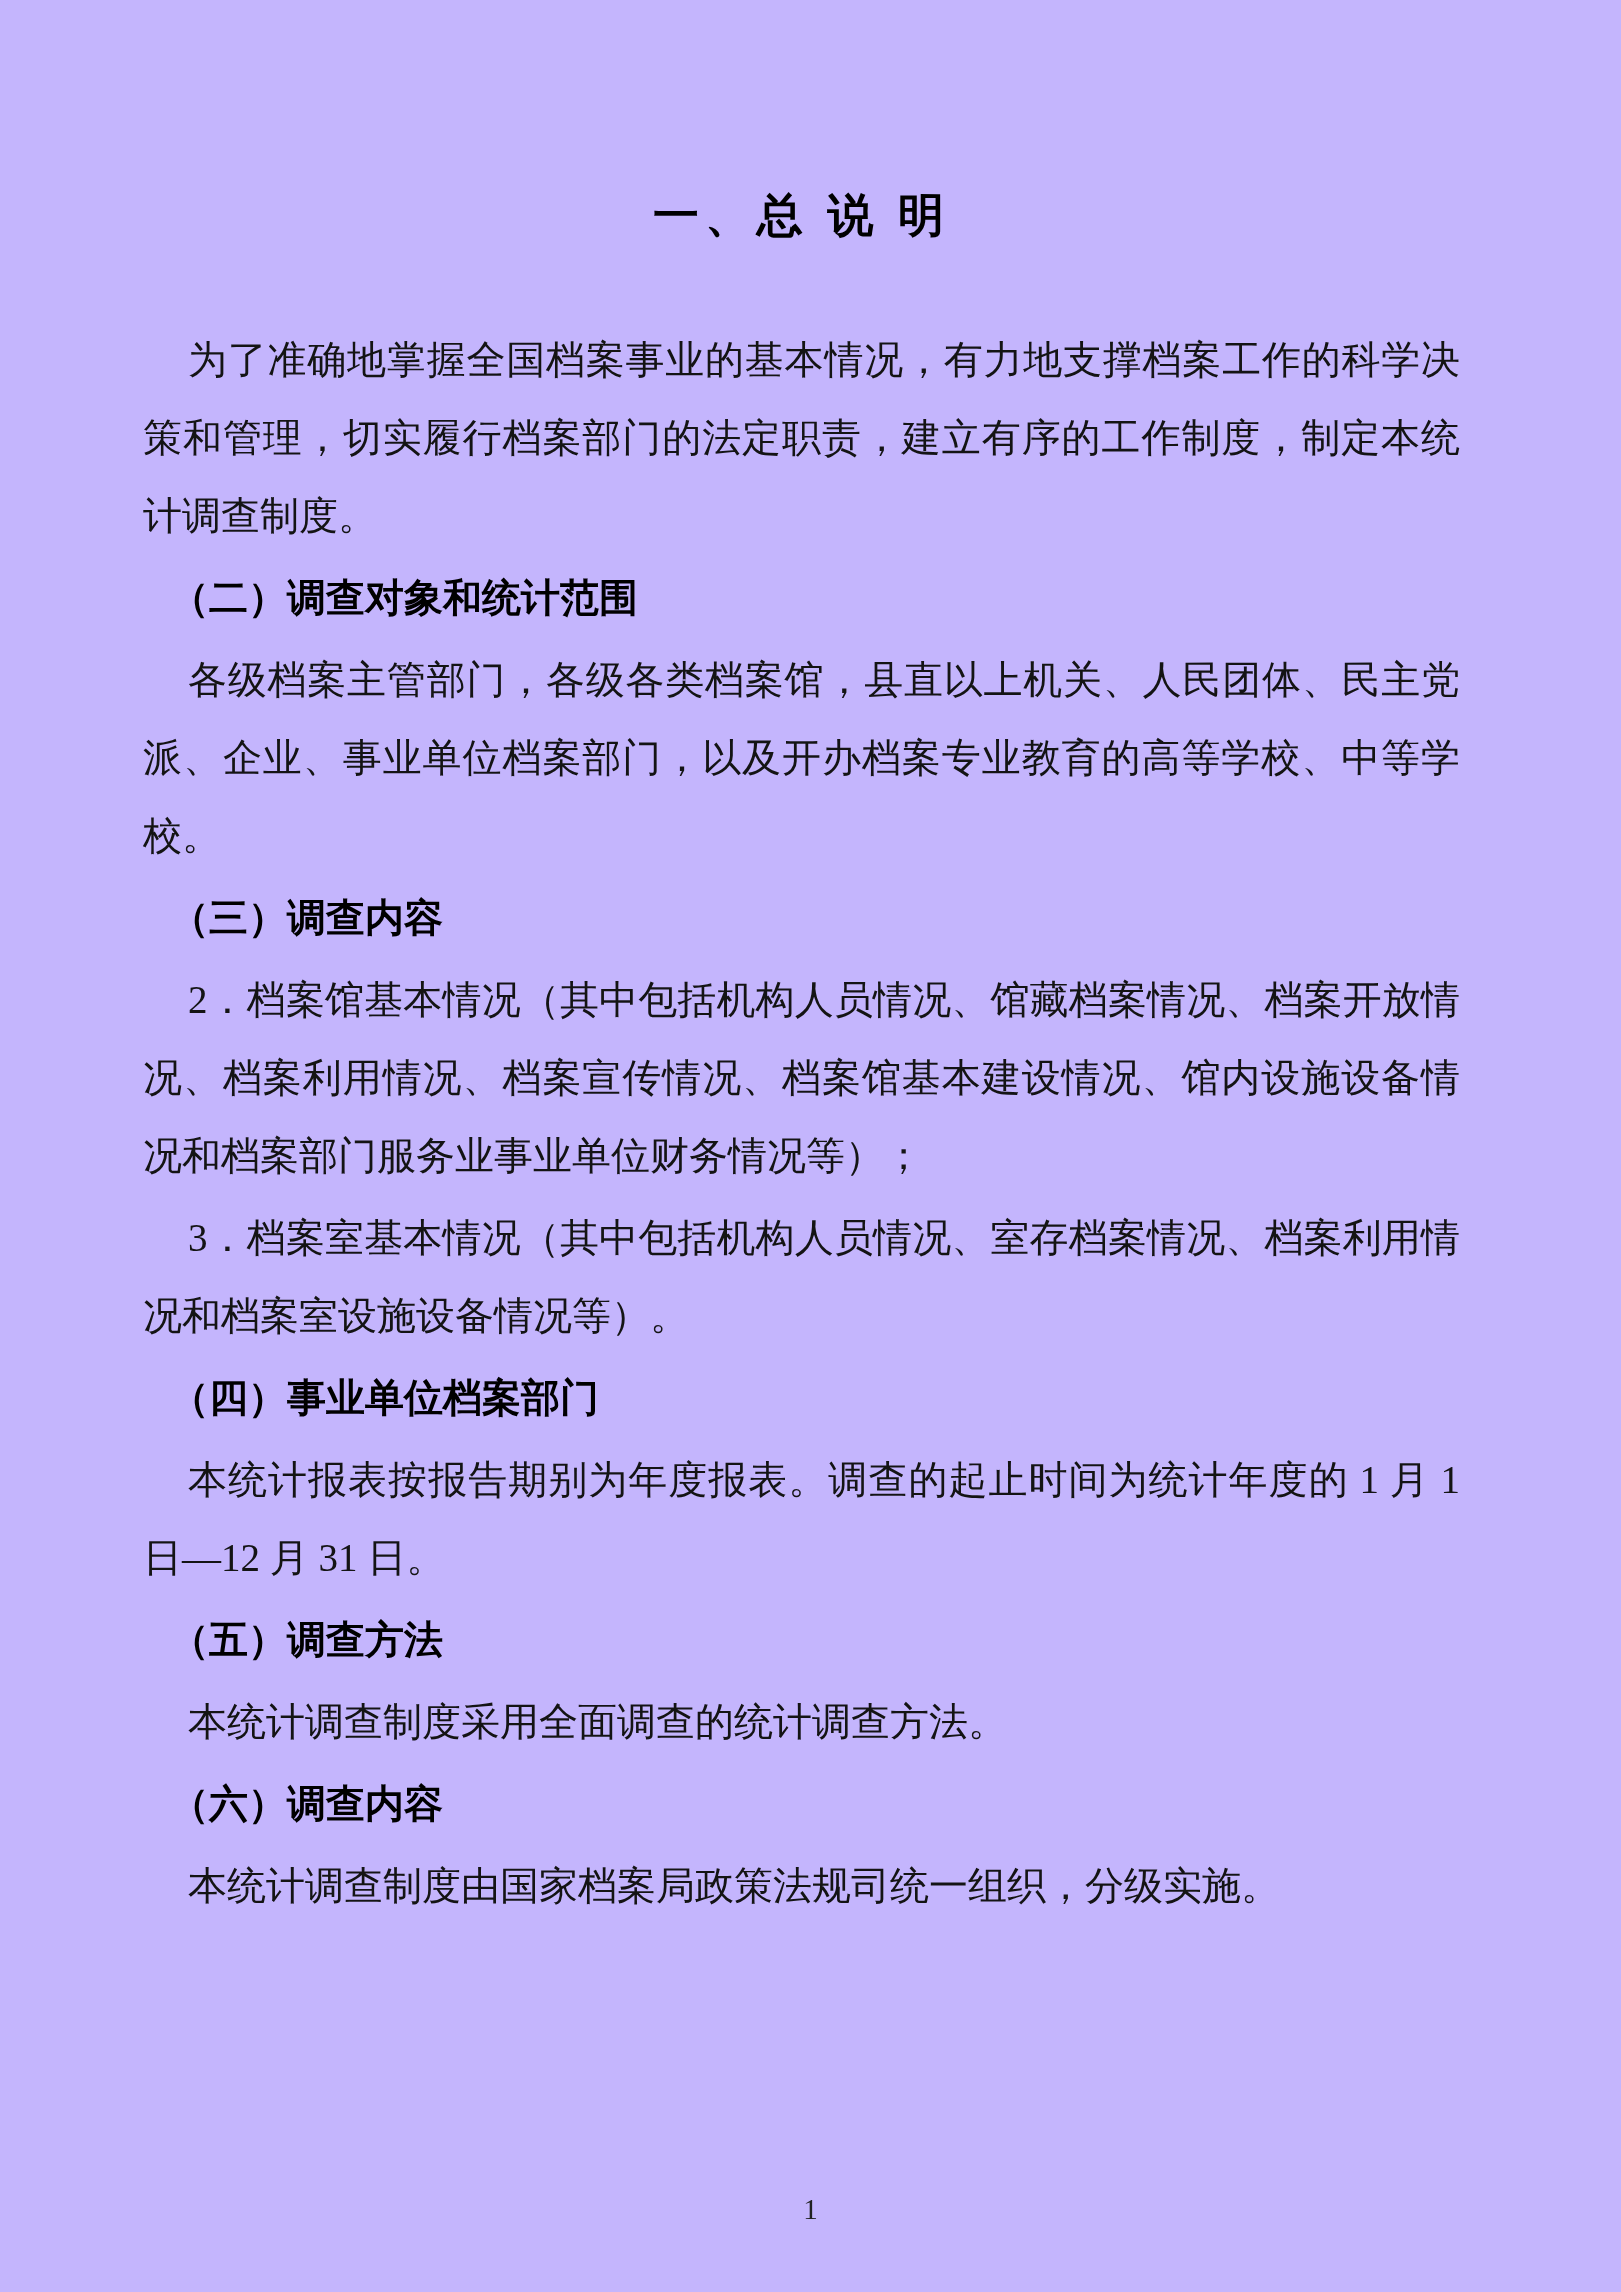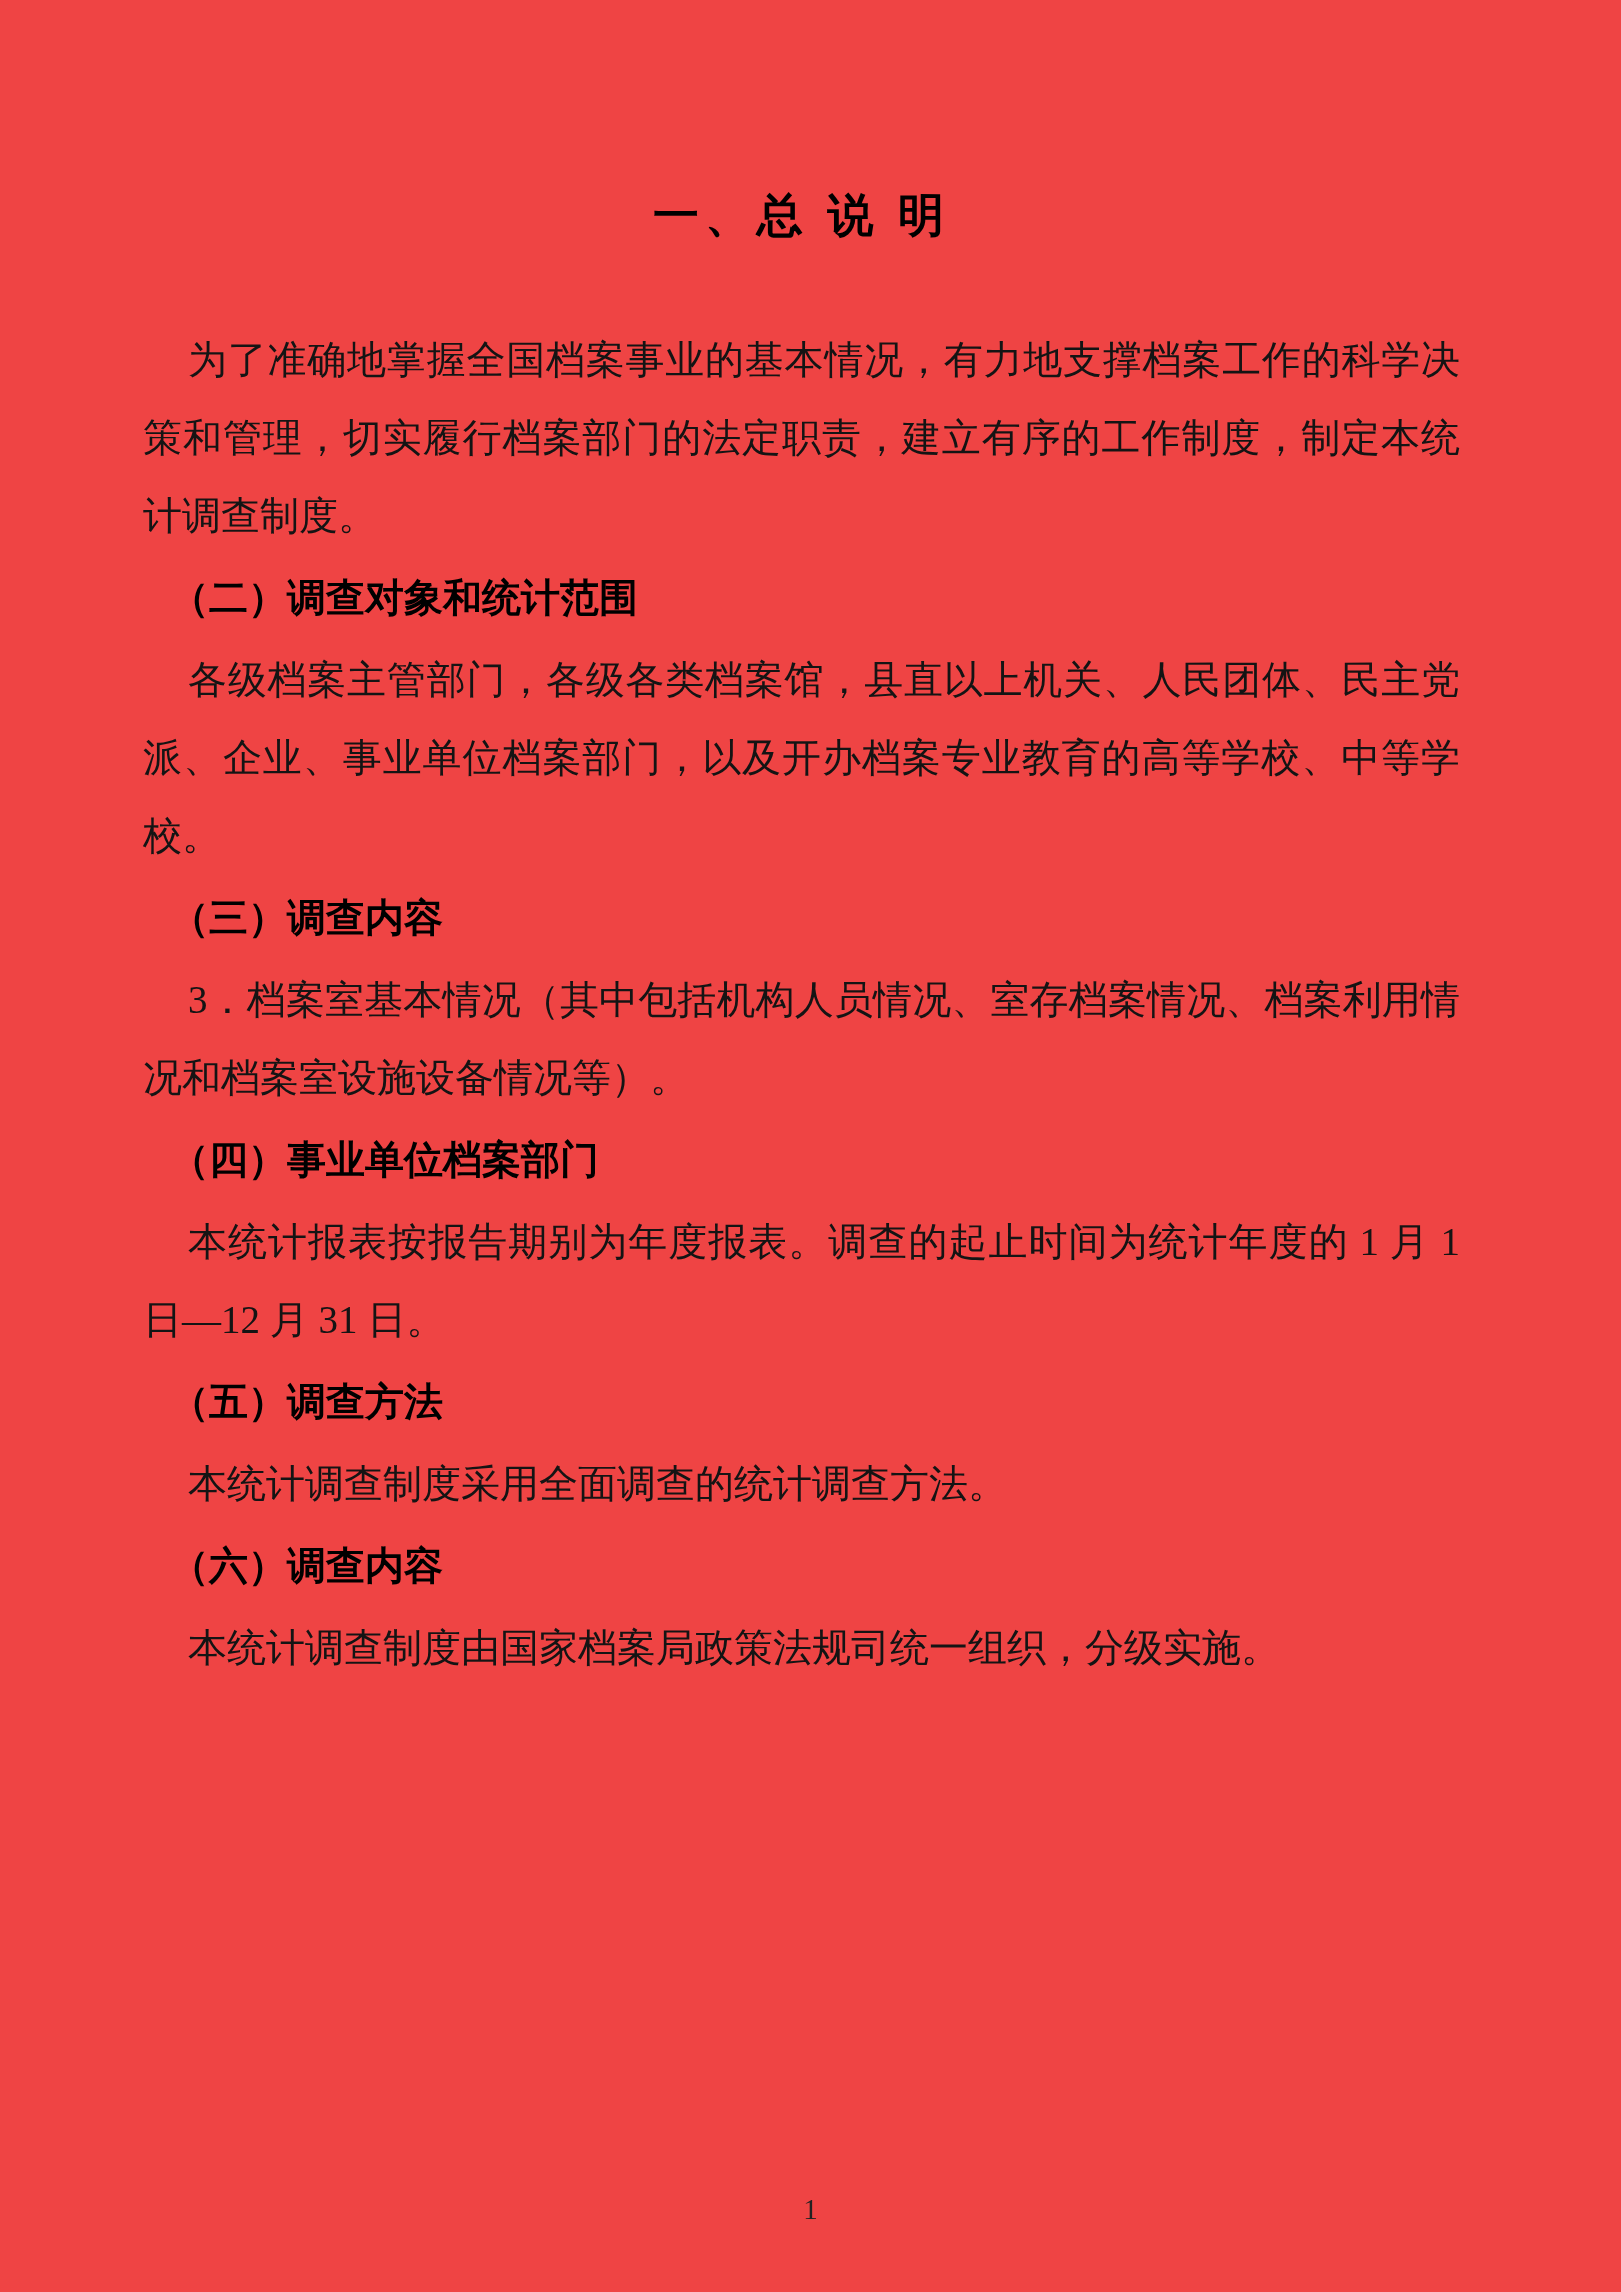--- a/index.html
+++ b/index.html
@@ -4,21 +4,21 @@
 <style>
   html, body {
     margin: 0;
     padding: 0;
     background: #ffffff;
   }
   .page {
     position: relative;
     width: 1621px;
     height: 2293px;
-    background: #ef4444;
+    background: #c4b5fd;
     overflow: hidden;
     font-family: "Liberation Serif", serif;
     color: #111111;
   }
   .content {
     margin-left: 139px;
     margin-right: 157px;
   }
   .doc-title {
     margin: 186px 0 76px 0;
@@ -64,20 +64,21 @@
   <div class="content">
 
     <h1 class="doc-title">一、总 说 明</h1>
 
     <p class="para">为了准确地掌握全国档案事业的基本情况，有力地支撑档案工作的科学决策和管理，切实履行档案部门的法定职责，建立有序的工作制度，制定本统计调查制度。</p>
 
     <h2 class="section-heading">（二）调查对象和统计范围</h2>
     <p class="para">各级档案主管部门，各级各类档案馆，县直以上机关、人民团体、民主党派、企业、事业单位档案部门，以及开办档案专业教育的高等学校、中等学校。</p>
 
     <h2 class="section-heading">（三）调查内容</h2>
+    <p class="para">2．档案馆基本情况（其中包括机构人员情况、馆藏档案情况、档案开放情况、档案利用情况、档案宣传情况、档案馆基本建设情况、馆内设施设备情况和档案部门服务业事业单位财务情况等）；</p>
     <p class="para">3．档案室基本情况（其中包括机构人员情况、室存档案情况、档案利用情况和档案室设施设备情况等）。</p>
 
     <h2 class="section-heading">（四）事业单位档案部门</h2>
     <p class="para">本统计报表按报告期别为年度报表。调查的起止时间为统计年度的 1 月 1 日—12 月 31 日。</p>
 
     <h2 class="section-heading">（五）调查方法</h2>
     <p class="para">本统计调查制度采用全面调查的统计调查方法。</p>
 
     <h2 class="section-heading">（六）调查内容</h2>
     <p class="para">本统计调查制度由国家档案局政策法规司统一组织，分级实施。</p>

